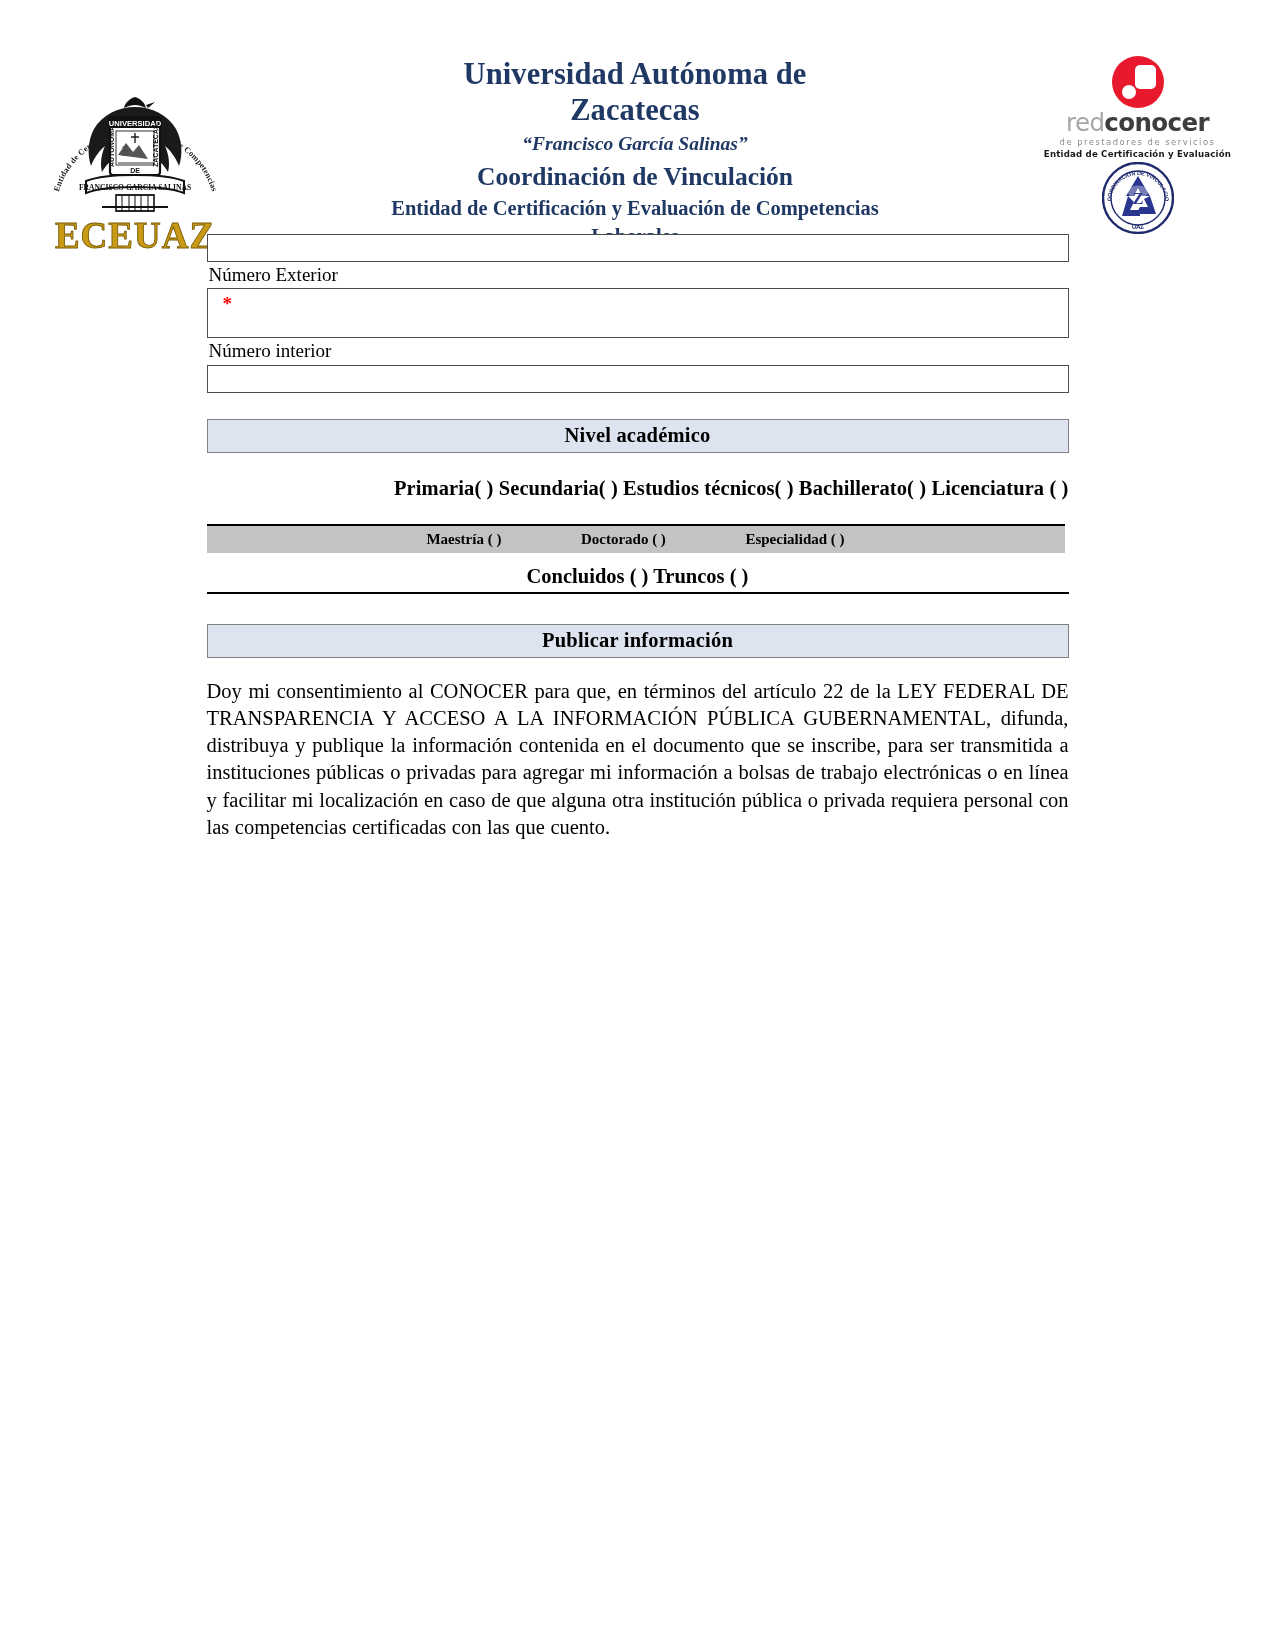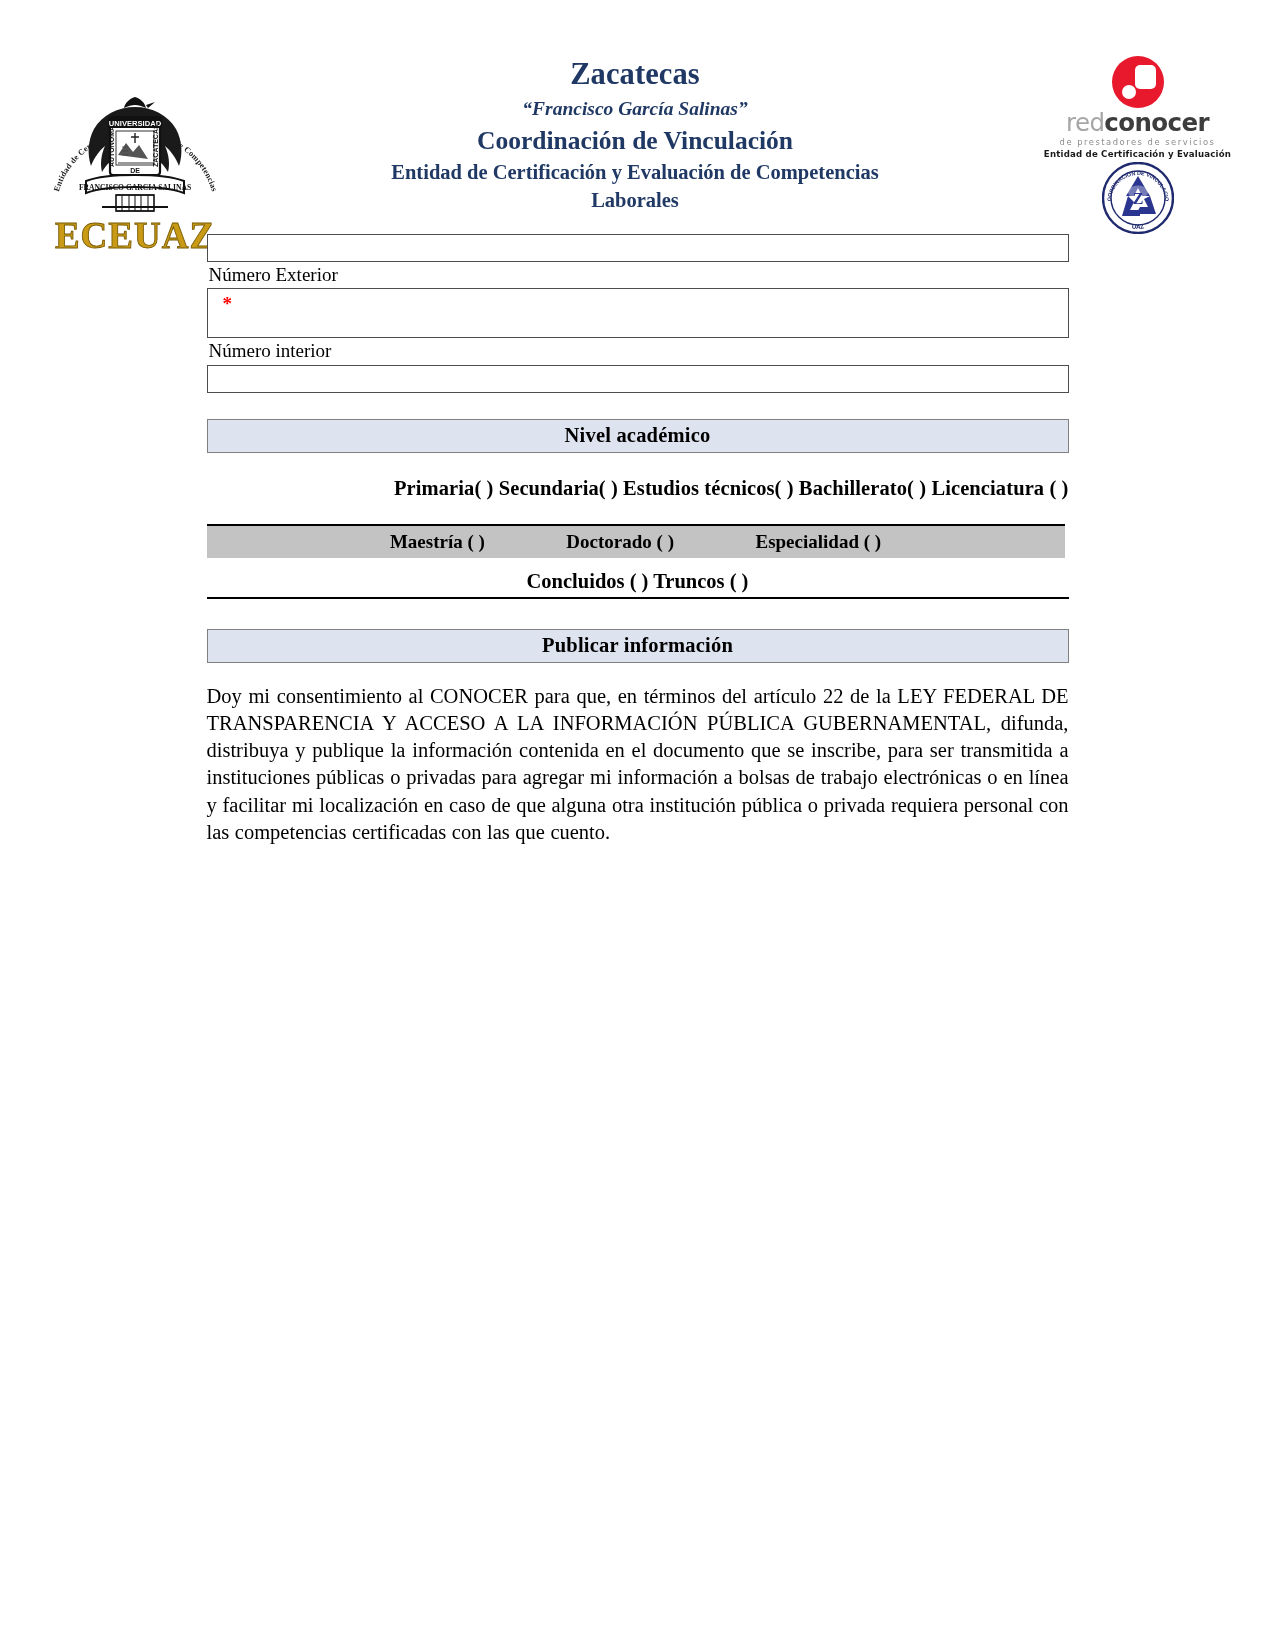--- a/index.html
+++ b/index.html
@@ -189,21 +189,21 @@
     font-weight: bold;
     padding: 4px 0 5px 0;
     letter-spacing: 0.2px;
   }
 
   .gray-bar {
     background: #c3c3c3;
     border-top: 2px solid #000000;
     box-sizing: border-box;
     text-align: center;
-    font-size: 19px;
+    font-size: 15px;
     font-weight: bold;
     padding: 5px 0 5px 0;
     width: 858px;
   }
   .gray-bar .gap { display: inline-block; width: 72px; }
 
   .options-row {
     text-align: right;
     font-size: 20.5px;
     font-weight: bold;
@@ -286,20 +286,21 @@
 
         <rect x="44" y="106" width="38" height="16" fill="none" stroke="#111" stroke-width="1.6"></rect>
         <path d="M44 106 h38 M44 122 h38 M50 106 v16 M57 106 v16 M63 106 v16 M69 106 v16 M76 106 v16" stroke="#111" stroke-width="1"></path>
         <path d="M30 118 h66" stroke="#111" stroke-width="2"></path>
       </svg>
     </div>
     <div class="eceuaz">ECEUAZ</div>
   </div>
 
   <div class="header-center">
+    <div class="h-title">Universidad Autónoma de</div>
     <div class="h-title">Zacatecas</div>
     <div class="h-sub-italic">“Francisco García Salinas”</div>
     <div class="h-coord">Coordinación de Vinculación</div>
     <div class="h-entidad">Entidad de Certificación y Evaluación de Competencias</div>
     <div class="h-entidad">Laborales</div>
   </div>
 
   <div class="logo-right">
     <div class="rc-mark">
       <svg viewBox="0 0 54 54" width="54" height="54">

